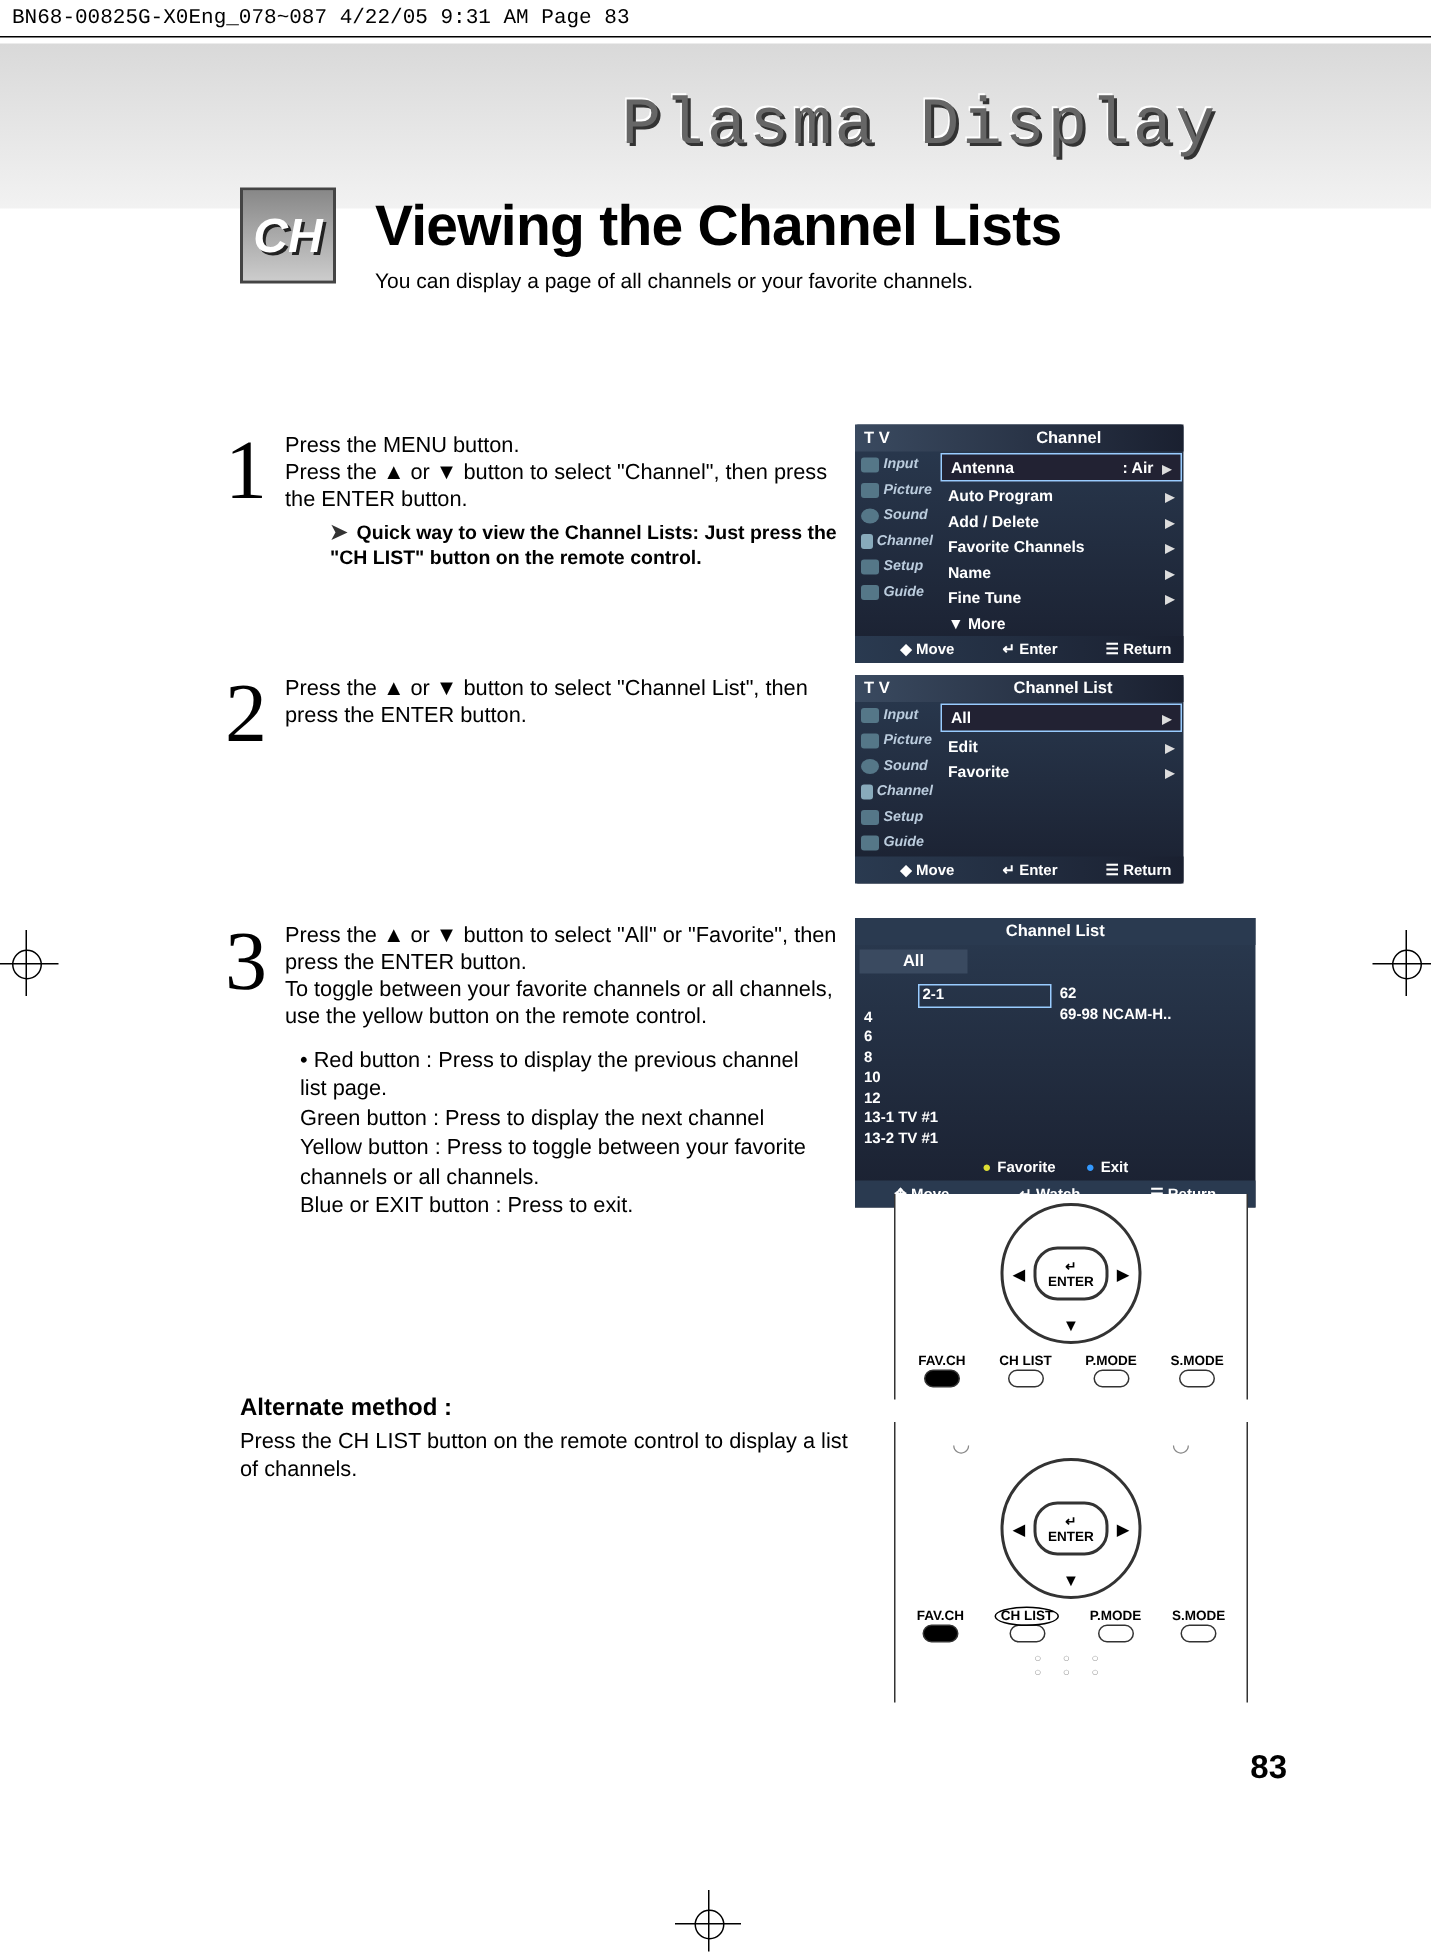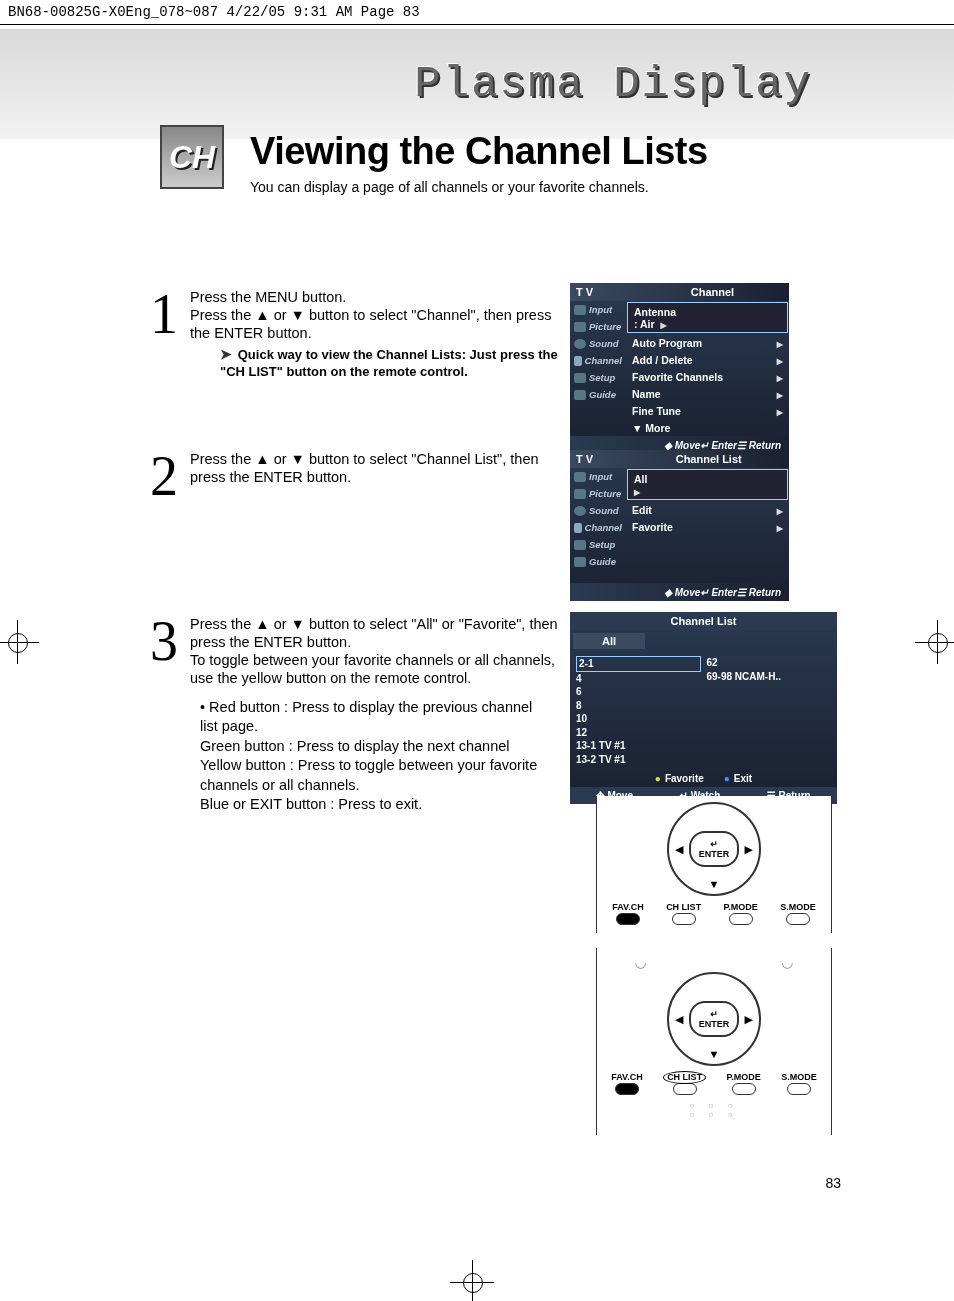--- a/index.html
+++ b/index.html
@@ -15,41 +15,41 @@
   .step-num { font-size:56px; font-family:"Times New Roman",serif; font-weight:300; float:left; width:36px; line-height:0.8; margin-top:4px; }
   .step-text { font-size:14.5px; line-height:1.25; margin-left:40px; }
   .step1 { top:288px; }
   .step2 { top:450px; }
   .step3 { top:615px; }
   .tip { font-size:13px; font-weight:700; margin-left:70px; margin-top:4px; line-height:1.25; }
   .tip-arrow { display:inline-block; margin-right:6px; color:#333; font-size:14px; }
   .alt-block { position:absolute; left:160px; top:930px; width:410px; }
   .alt-title { font-weight:700; font-size:16px; margin-bottom:4px; }
   .alt-text { font-size:14.5px; line-height:1.3; }
-  .page-num { position:absolute; right:113px; bottom:110px; font-size:14px; }
+  .page-num { position:absolute; right:96px; bottom:110px; font-size:22px;font-weight:bold; }
   
   .osd { position:absolute; left:570px; width:219px; background:linear-gradient(#2a3a50,#1a2030); color:#fff; font-size:11px; border-radius:2px; font-weight:700; }
   .osd-header { background:linear-gradient(90deg,#3a4a60,#1a2030); height:18px; display:flex; align-items:center; padding:0 6px; font-size:11px; }
   .osd-header .tv { margin-right:auto; }
   .osd-body { display:flex; }
   .osd-side { width:56px; font-size:9.5px; }
   .osd-side div { padding:3px 4px; color:#bcd; font-style:italic; display:flex; align-items:center; }
   .side-icon { width:12px; height:10px; border-radius:2px; margin-right:3px; display:inline-block; }
   .osd-main { flex:1; }
   .osd-row { padding:2.5px 6px; display:flex; justify-content:space-between; border-bottom:0px solid rgba(255,255,255,0.05); font-size:10.5px; }
-  .osd-row.sel { background:#223; border:1px solid #9cf; margin:1px;flex-direction:column; }
-  .osd-foot { background:linear-gradient(90deg,#2a3a50,#1a2030); height:18px; display:flex; justify-content:flex-end; align-items:center; gap:0; padding:0 8px; font-size:10px;font-style:italic; }
+  .osd-row.sel { background:#223; border:1px solid #9cf; margin:1px; }
+  .osd-foot { background:linear-gradient(90deg,#2a3a50,#1a2030); height:18px; display:flex; justify-content:flex-end; align-items:center; gap:32px; padding:0 8px; font-size:10px; }
   .osd-foot span { color:#fff; }
   .arrow-r::after { content:"▶"; font-size:8px; color:#ddd; }
   .chlist-grid { background:linear-gradient(#2a3a50,#1a2030); color:#fff; position:absolute; left:570px; top:612px; width:267px; font-size:11px; font-weight:700; }
   .chlist-head { text-align:center; padding:3px; background:#2a3a50; font-size:11px; }
   .chlist-sub { background:#3a4a60; padding:2px 6px; margin:3px; font-size:11px; width:60px; text-align:center; }
   .chlist-cols { display:flex; padding:4px 6px; gap:6px; }
   .chlist-col { flex:1; font-size:10px; line-height:1.35; }
-  .chlist-col div:first-child.box { border:1px solid #9cf; padding:0 2px; }
+  .chlist-col div:first-child.box { border:1px solid #9cf; padding:0 2px;margin-left:36px; }
   .chlist-footbtn { display:flex; justify-content:center; gap:20px; font-size:10px; padding:3px; }
   .chlist-footbtn span::before { content:"●"; color:#dd3; margin-right:4px; }
   .chlist-footbtn span:nth-child(2)::before { color:#39f; }
   .chlist-footnav { background:#2a3a50; display:flex; justify-content:space-around; padding:3px; font-size:10px; }
   
   .remote { position:absolute; background:#fff; border:0; }
   .remote .ring { width:90px; height:90px; border:2px solid #333; border-radius:50%; margin:0 auto; position:relative; display:flex; align-items:center; justify-content:center; }
   .remote .ring-inner { width:46px; height:32px; border:2px solid #333; border-radius:16px; display:flex; flex-direction:column; align-items:center; justify-content:center; font-size:9px; font-weight:700; }
   .remote .btn-row { display:flex; justify-content:space-around; font-size:9px; font-weight:700; margin-top:6px; }
   .remote .pill { width:22px; height:10px; border:1.5px solid #333; border-radius:6px; margin:1px auto 0; }
@@ -102,20 +102,24 @@
     <div class="step-text" style="white-space:pre-line">Press the ▲ or ▼ button to select "All" or "Favorite", then press the ENTER button.
 To toggle between your favorite channels or all channels, use the yellow button on the remote control.</div>
     <div class="bullets" style="white-space:pre-line">• Red button : Press to display the previous channel
                   list page.
   Green button : Press to display the next channel
   Yellow button : Press to toggle between your favorite
                     channels or all channels.
   Blue or EXIT button : Press to exit.</div>
   </div>
 
+  <div class="alt-block">
+    <div class="alt-title">Alternate method :</div>
+    <div class="alt-text">Press the CH LIST button on the remote control to display a list of channels.</div>
+  </div>
 
   <div class="page-num">83</div>
 
   <div class="osd" style="top:283px">
     <div class="osd-header">
         <span class="tv">T V</span>
         <span style="margin:0 auto">Channel</span>
       </div>
     <div class="osd-body">
       <div class="osd-side">

